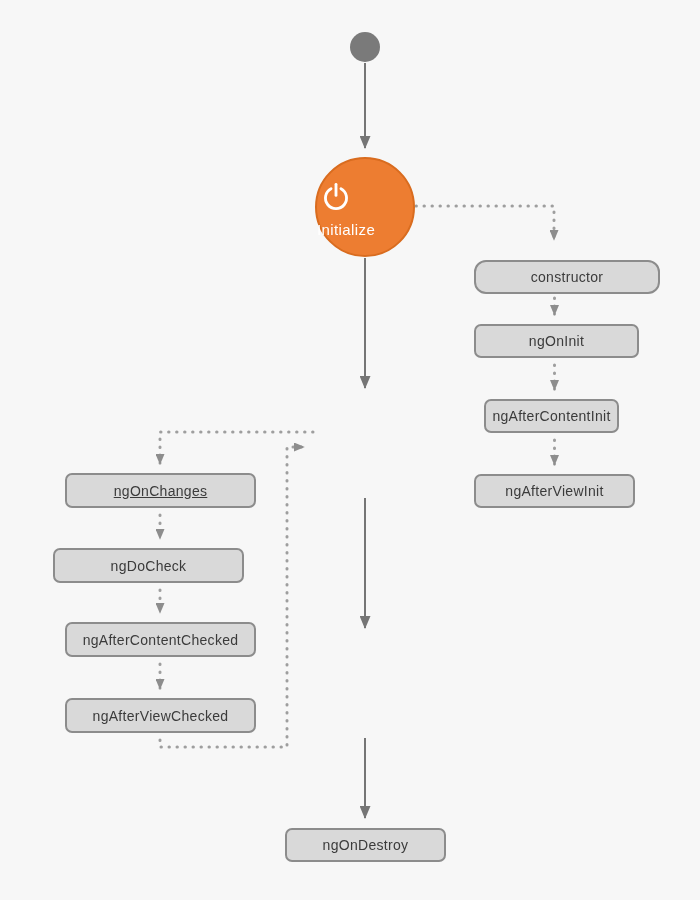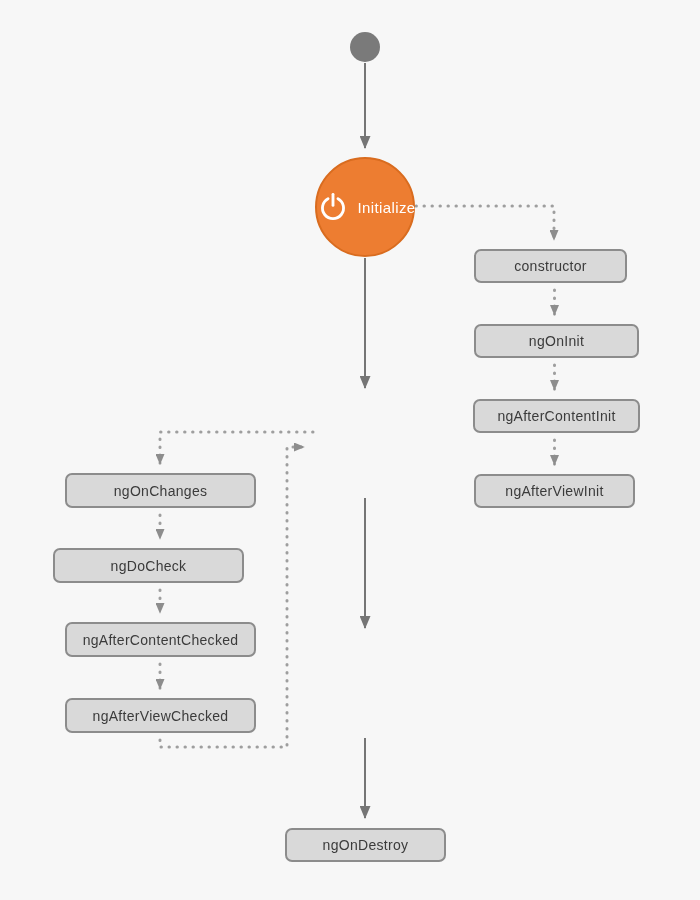--- a/index.html
+++ b/index.html
@@ -40,22 +40,22 @@
     background: #7a7a7a;
   }
   .stage-node {
     position: absolute;
     width: 100px; height: 100px;
     box-sizing: border-box;
     border-radius: 50%;
     background: #ed7d31;
     border: 2.5px solid #d96c1f;
     display: flex;
-    flex-direction: row;
-    align-items: center;
+    flex-direction: column;
+    align-items: flex-start;
     justify-content: center;
     gap: 5px;
     color: #ffffff;
   }
   .stage-node .icon { display: block; height: 38px; }
   .stage-node .stage-label {
     font-size: 15px;
     font-weight: 500;
     letter-spacing: 0.4px;
     line-height: 1;
@@ -74,26 +74,26 @@
     border-radius: 7px;
     display: flex;
     align-items: center;
     justify-content: center;
     font-size: 14px;
     font-weight: 500;
     letter-spacing: 0.3px;
     color: #3b3b3b;
   }
   
-  #hook-constructor        { left: 474px; top: 249px; width: 153px; }
+  #hook-constructor        { left: 474px; top: 260px; width: 186px; border-radius: 12px; }
   #hook-ngoninit           { left: 474px; top: 324px; width: 165px; align-items: center; }
-  #hook-ngaftercontentinit { left: 473px; top: 399px; width: 167px; }
+  #hook-ngaftercontentinit { left: 484px; top: 399px; width: 135px; }
   #hook-ngafterviewinit    { left: 474px; top: 474px; width: 161px; }
   
-  #hook-ngonchanges            { left: 65px; top: 473px; width: 191px; height: 35px; }
+  #hook-ngonchanges            { left: 65px; top: 473px; width: 191px; height: 35px; text-decoration: underline; }
   #hook-ngdocheck              { left: 53px; top: 548px; width: 191px; height: 35px; }
   #hook-ngaftercontentchecked  { left: 65px; top: 622px; width: 191px; height: 35px; }
   #hook-ngafterviewchecked     { left: 65px; top: 698px; width: 191px; height: 35px; }
   
   #hook-ngondestroy { left: 285px; top: 828px; width: 161px; }
 </style>
 </head>
 <body>
 
 <div class="canvas">

